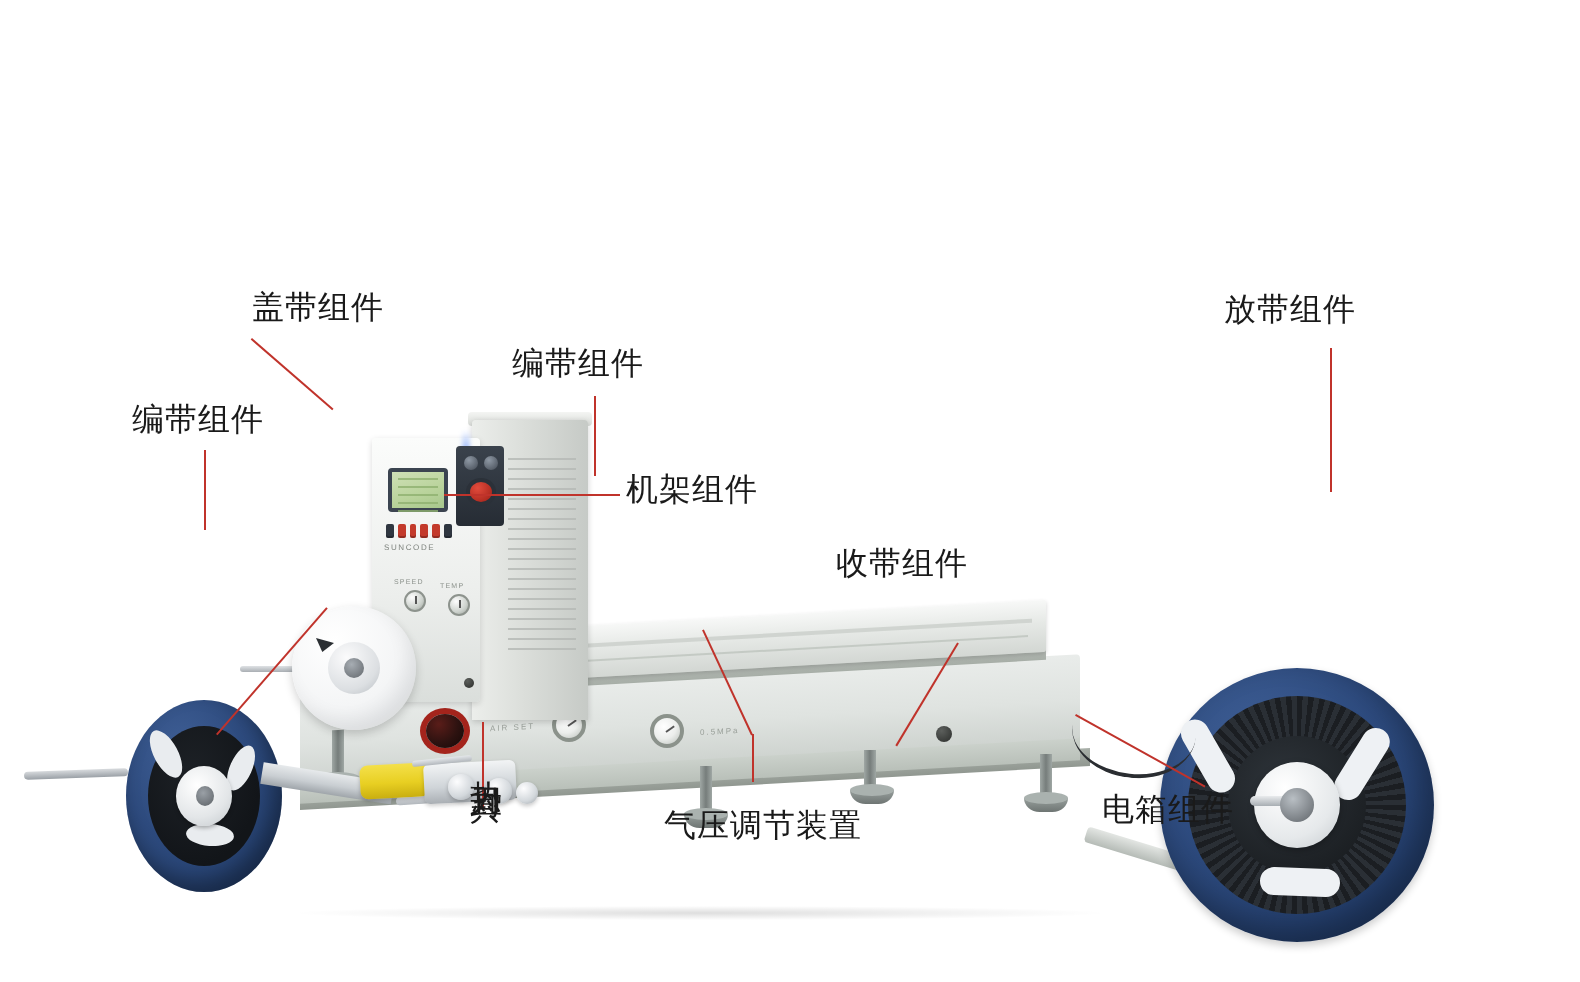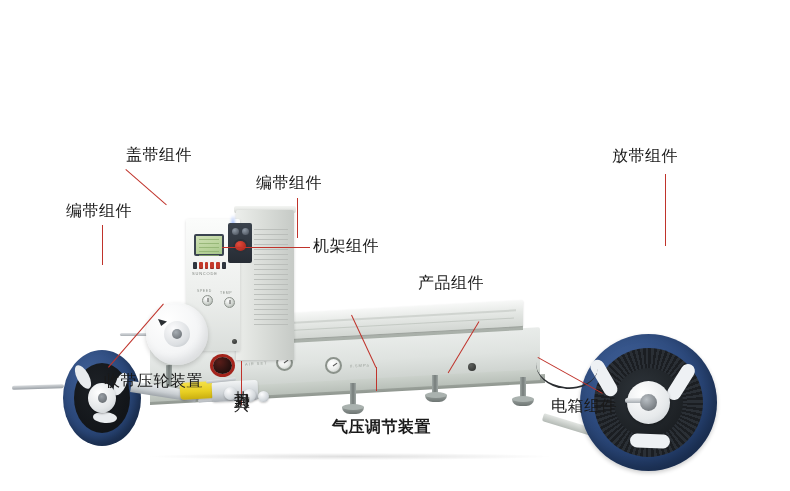--- a/index.html
+++ b/index.html
@@ -486,24 +486,23 @@
     <div class="label" style="left:126px;top:52px;">盖带组件</div>
 
     <div class="label" style="left:66px;top:108px;">编带组件</div>
 
     <div class="label" style="left:256px;top:80px;">编带组件</div>
 
     <div class="label" style="left:612px;top:53px;">放带组件</div>
 
     <div class="label" style="left:313px;top:143px;">机架组件</div>
 
-    <div class="label" style="left:418px;top:180px;">产品组件</div>
-
-    <div class="label" style="left:104px;top:278px;">收带压轮装置</div>
+    <div class="label" style="left:418px;top:180px;">收带组件</div>
+
 
     <div class="label vert" style="left:234px;top:283px;height:76px;">热封刀具</div>
 
-    <div class="label" style="left:332px;top:324px;font-weight:bold;">气压调节装置</div>
+    <div class="label" style="left:332px;top:311px;">气压调节装置</div>
 
     <div class="label" style="left:551px;top:303px;">电箱组件</div>
 
   </div>
 </div>
 
 </body></html>

